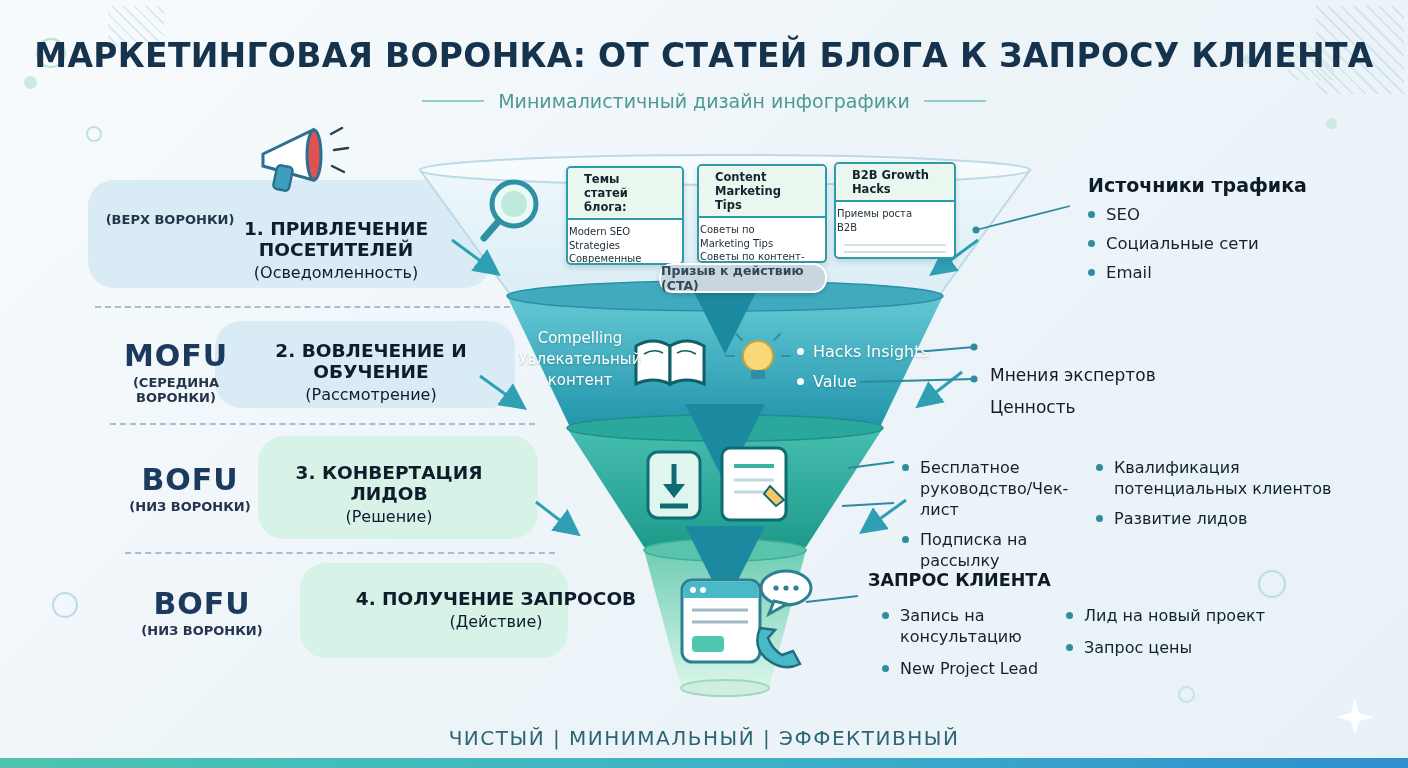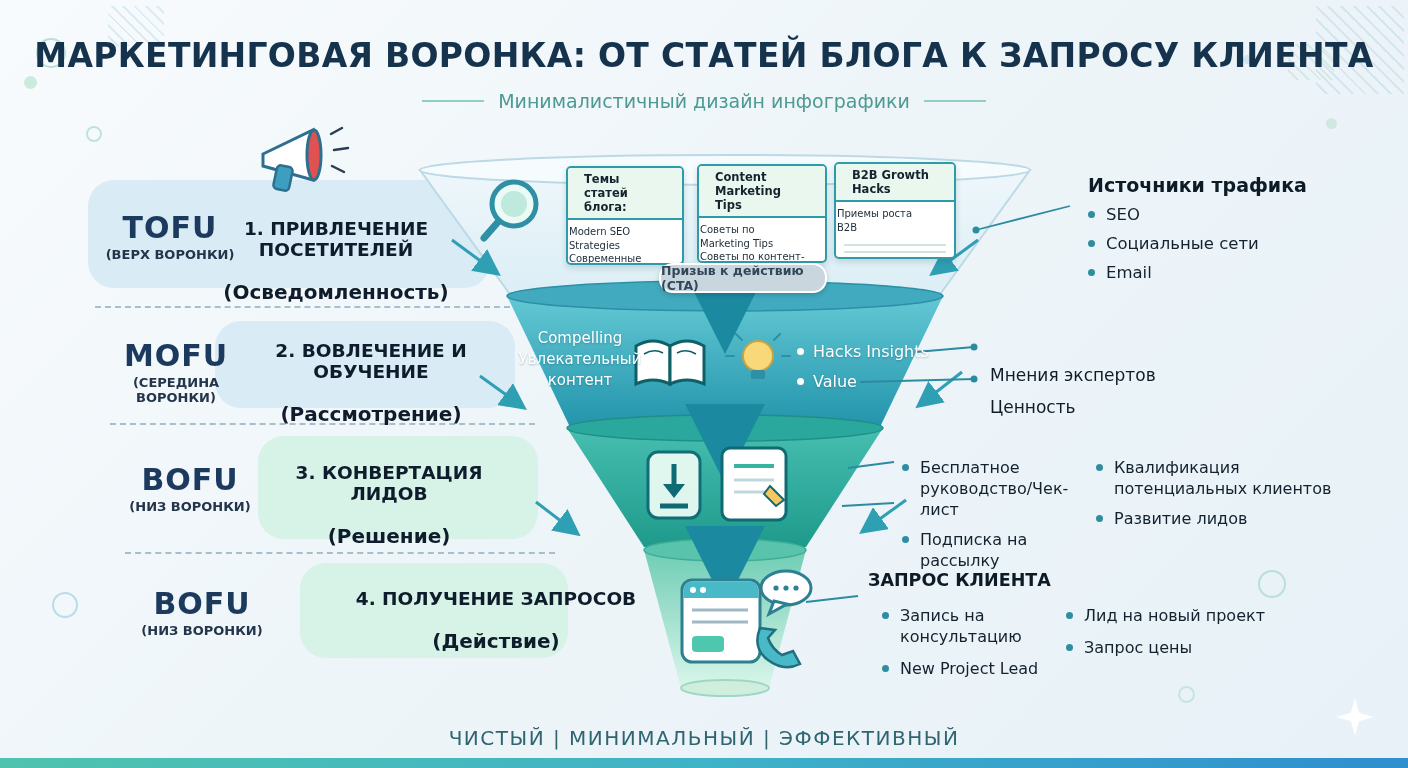--- a/index.html
+++ b/index.html
@@ -32,21 +32,21 @@
   .code-label{position:absolute;text-align:center;color:#1b3a5e;}
   .code-label .code{font-size:30px;font-weight:bold;letter-spacing:1px;display:block;}
   .code-label .scope{font-size:13px;font-weight:bold;color:#23354a;display:block;margin-top:2px;line-height:15px;}
   #code1{left:100px;top:210px;width:140px;}
   #code2{left:112px;top:338px;width:128px;}
   #code3{left:126px;top:462px;width:128px;}
   #code4{left:138px;top:586px;width:128px;}
 
   .stage-title{position:absolute;text-align:center;color:#0e1c2c;}
   .stage-title .t{font-size:18.5px;font-weight:bold;display:block;}
-  .stage-title .s{font-size:20px;display:block;margin-top:20px;font-weight:bold;}
+  .stage-title .s{font-size:16px;display:block;margin-top:3px;}
   #st1{left:186px;top:218px;width:300px;}
   #st2{left:238px;top:340px;width:266px;}
   #st3{left:258px;top:462px;width:262px;}
   #st4{left:352px;top:588px;width:288px;}
 
   
   .funnel{position:absolute;left:0;top:0;pointer-events:none;}
 
   
   .card{position:absolute;background:#ffffff;border:2px solid #2e9ca8;border-radius:5px;
@@ -279,21 +279,20 @@
         <circle cx="26" cy="18" r="2.6" fill="#2d7f92"></circle>
         <circle cx="36" cy="18" r="2.6" fill="#2d7f92"></circle>
     </g>
 
     <g transform="translate(752,626)">
       <path d="M8,2 Q0,22 16,34 Q32,46 48,38 L41,25 L30,29 Q20,23 16,12 L23,4 Z" fill="#49b9c7" stroke="#1f6f7e" stroke-width="2.5"></path>
     </g>
   </svg>
 
   <div class="code-label" id="code1">
-    <span class="code">TOFU</span>
     <span class="scope">(ВЕРХ ВОРОНКИ)</span>
   </div>
   <div class="code-label" id="code2">
     <span class="code">MOFU</span>
     <span class="scope">(СЕРЕДИНА ВОРОНКИ)</span>
   </div>
   <div class="code-label" id="code3">
     <span class="code">BOFU</span>
     <span class="scope">(НИЗ ВОРОНКИ)</span>
   </div>

